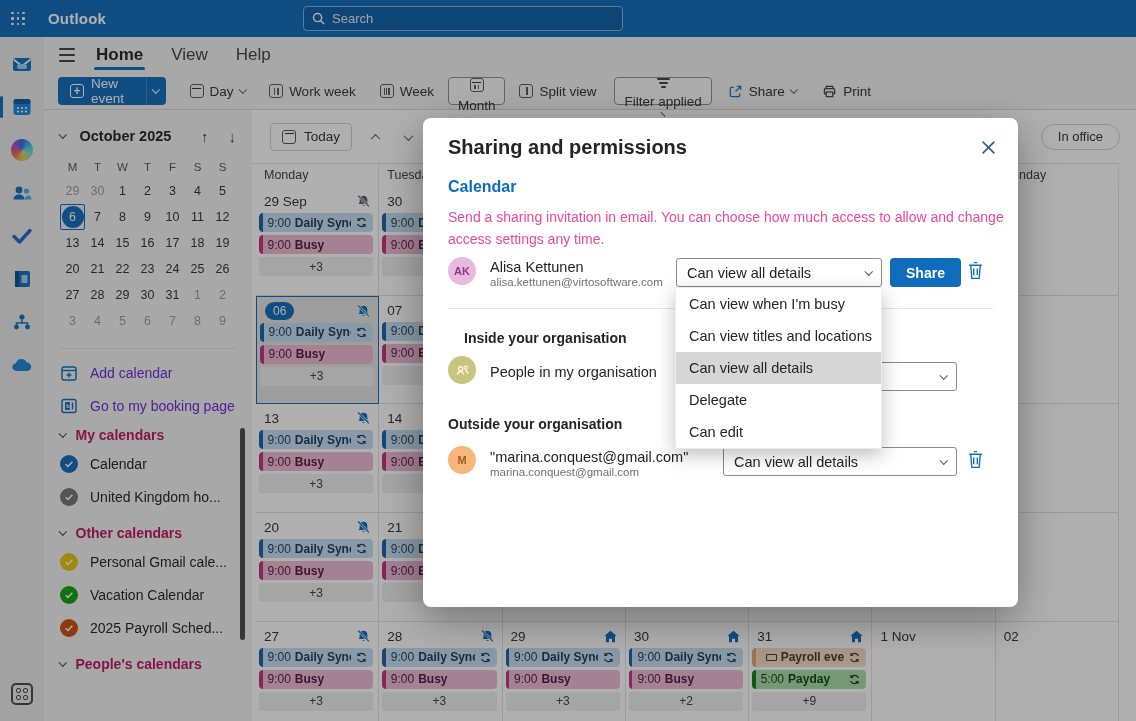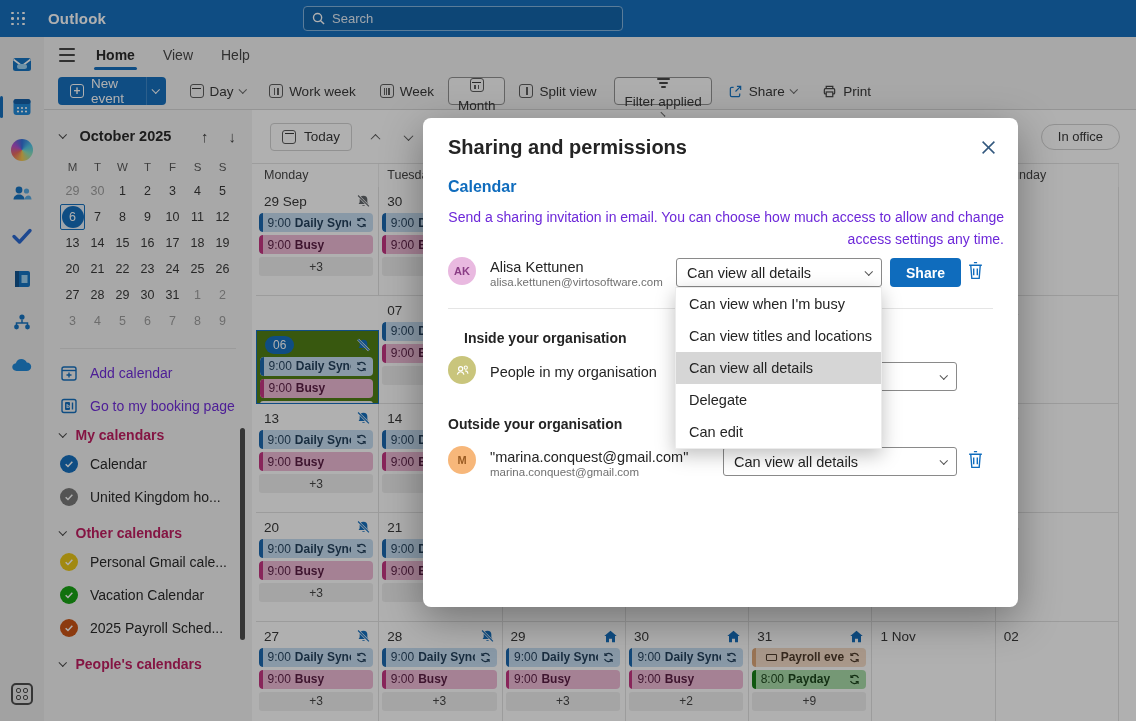--- a/index.html
+++ b/index.html
@@ -27,21 +27,21 @@
   .copilot { width:22px; height:22px; border-radius:50%; background:conic-gradient(#2f6fdd,#4bc3e8,#8ae0b7,#f6c649,#e8685a,#b44ccf,#2f6fdd); }
   .appgrid { width:22px; height:22px; border:2px solid #4a4a4a; border-radius:5px; display:grid; grid-template-columns:1fr 1fr; gap:2px; padding:3px; }
   .appgrid i { background:transparent; border:1.6px solid #4a4a4a; border-radius:2px; }
 
   .main-col { flex:1; display:flex; flex-direction:column; }
 
   
   .tabs-row { height:36px; background:#f4f4f4; display:flex; align-items:center; padding-left:8px; }
   .hamburger { width:30px; height:26px; display:flex; flex-direction:column; justify-content:center; gap:4px; padding:0 7px; cursor:pointer; }
   .hamburger i { height:1.8px; background:#424242; border-radius:1px; }
-  .tab { padding:12px 14px; font-size:14px; color:#424242; height:36px; display:flex; align-items:center; position:relative; cursor:pointer; }
+  .tab { padding:12px 14px; font-size:17px; color:#424242; height:36px; display:flex; align-items:center; position:relative; cursor:pointer; }
   .tab.active { font-weight:bold; color:#242424; }
   .tab.active::after { content:""; position:absolute; left:12px; right:12px; bottom:3px; height:3px; border-radius:2px; background:#0f6cbd; }
 
   .cmd-row { height:37px; background:#f4f4f4; border-bottom:1px solid #d6d6d6; display:flex; align-items:center; padding-left:14px; gap:4px; }
   .btn { display:flex; align-items:center; gap:6px; padding:0 9px; height:28px; border-radius:4px; color:#333; font-size:13.5px; cursor:pointer; border:1px solid transparent; white-space:nowrap; }
   .btn.outlined { border-color:#8f8f8f; background:#fbfbfb;flex-direction:column; }
   .split-btn { display:flex; height:28px; border-radius:4px; overflow:hidden; margin-right:10px; }
   .split-main { background:#0f6cbd; color:#fff; display:flex; align-items:center; gap:7px; padding:0 12px; font-size:13.5px; cursor:pointer; }
   .split-arrow { background:#0f6cbd; border-left:1px solid #3b87c9; width:26px; display:flex; align-items:center; justify-content:center; cursor:pointer; }
   .chev { width:7px; height:7px; border-right:1.6px solid currentColor; border-bottom:1.6px solid currentColor; transform:rotate(45deg) translate(-1px,-1px); display:inline-block; }
@@ -89,40 +89,40 @@
   .cal-toolbar { height:53px; display:flex; align-items:center; padding:0 16px 0 18px; gap:14px; }
   .today-btn { display:flex; align-items:center; gap:8px; border:1px solid #d1d1d1; border-radius:4px; height:28px; padding:0 11px; font-size:13.5px; color:#333; cursor:pointer; }
   .nav-chev { color:#555; cursor:pointer; padding:4px 6px; }
   .tb-spacer { flex:1; }
   .inoffice { border:1px solid #d1d1d1; border-radius:14px; height:26px; padding:0 16px; display:flex; align-items:center; font-size:13px; color:#333; cursor:pointer; }
   .day-head-row { height:24px; border-top:1px solid #e3e3e3; display:flex; padding-left:4px; margin-right:17px; }
   .day-head { width:123.3px; font-size:12.5px; color:#424242; padding:4px 0 0 8px; border-right:1px solid #ededed; overflow:hidden; white-space:nowrap; flex:none; }
   .grid { flex:1; display:flex; flex-direction:column; padding-left:4px; margin-right:17px; overflow:hidden; }
   .wk { display:flex; height:108.7px; flex:none; }
   .cell { width:123.3px; border-right:1px solid #e1e1e1; border-bottom:1px solid #e1e1e1; padding:3px 3px 0 2px; overflow:hidden; flex:none; cursor:pointer; }
-  .cell.sel { border:1.5px solid #0f6cbd; background:#4d7c0f;margin-top:34px; }
+  .cell.sel { border:1.5px solid #0f6cbd; background:#e5e5e5; }
   .cell-top { display:flex; align-items:center; justify-content:space-between; height:23px; padding:0 4px 0 6px; }
   .daynum { font-size:13.5px; color:#333; }
   .daynum.badge { background:#0f6cbd; color:#fff; font-size:12px; padding:2px 8px; border-radius:10px; }
   .cell-ico { width:15px; height:15px; }
   .ev { height:19px; border-radius:4px; display:flex; align-items:center; font-size:12px; margin:0 2px 3px 1px; padding-right:5px; overflow:hidden; white-space:nowrap; cursor:pointer; }
   .ev .acc { width:3.5px; align-self:stretch; border-radius:4px 0 0 4px; margin-right:5px; flex:none; }
   .ev b { font-weight:normal; margin-right:4px; }
   .ev .ttl { font-weight:bold; flex:1; overflow:hidden; }
   .ev svg { flex:none; margin-left:4px; }
   .more { height:19px; background:#efefef; border-radius:3px; margin:0 2px 3px 1px; display:flex; align-items:center; justify-content:center; font-size:12px; color:#424242; cursor:pointer; }
 
   
   .dim { position:absolute; inset:0; background:rgba(15,15,15,.33); z-index:40; pointer-events:none; }
   .dlg { position:absolute; left:423px; top:118px; width:595px; height:489px; background:#fff; border-radius:8px; box-shadow:0 12px 40px rgba(0,0,0,.35); z-index:60; }
   .dlg * { position:absolute; }
   .dlg-title { left:25px; top:18px; font-size:20px; font-weight:bold; color:#242424; }
   .dlg-close { left:552px; top:16px; width:26px; height:26px; display:flex; align-items:center; justify-content:center; cursor:pointer; color:#33587e; font-size:17px; }
   .dlg-section { left:25px; top:60px; font-size:16px; font-weight:bold; color:#0f6cbd; }
-  .dlg-desc { left:25px; top:88px; width:556px; font-size:14px; line-height:1.6; color:#6d28d9;text-align:right; }
+  .dlg-desc { left:25px; top:88px; width:556px; font-size:14px; line-height:1.6; color:#ec4899; }
   .avatar { width:28px; height:28px; border-radius:50%; display:flex; align-items:center; justify-content:center; font-size:11px; font-weight:bold; }
   .p-name { font-size:14.5px; color:#242424; white-space:nowrap; }
   .p-mail { font-size:11.5px; color:#707070; white-space:nowrap; }
   .combo { border:1px solid #8a8a8a; border-radius:3px; background:#fff; height:29px; display:flex; align-items:center; padding:0 10px; font-size:14.5px; color:#242424; cursor:pointer; }
   .combo .chev { margin-left:auto; color:#555; }
   .share-btn { left:467px; top:140px; width:71px; height:29px; background:#0f6cbd; color:#fff; border:none; border-radius:4px; font-size:14px; font-weight:bold; cursor:pointer; font-family:inherit; }
   .trash { width:17px; height:20px; color:#0f6cbd; cursor:pointer; }
   .dlg-hr { left:25px; top:190px; width:545px; height:1px; background:#e5e5e5; }
   .sub-head { font-size:14px; font-weight:bold; color:#242424; }
   .menu { left:252px; top:169px; width:207px; background:#fff; box-shadow:0 6px 18px rgba(0,0,0,.25); border:1px solid #ececec; z-index:10; position:absolute; }
@@ -940,21 +940,21 @@
                       <svg width="13" height="13" viewBox="0 0 16 16" fill="none" stroke="#4a3626" stroke-width="1.4">
                         <path d="M12.9 6.1A5.1 5.1 0 0 0 3.8 5.4"></path>
                         <path d="M3.1 9.9a5.1 5.1 0 0 0 9.1.7"></path>
                         <path d="M3.6 2.6v2.9h2.9"></path>
                         <path d="M12.4 13.4v-2.9H9.5"></path>
                       </svg>
                     </span>
                   </div>
                   <div class="ev" style="background: rgb(168, 220, 168); color: rgb(21, 63, 21);">
                     <span class="acc" style="background: rgb(18, 124, 18);"></span>
-                    <b>8:00</b>
+                    <b>5:00</b>
                     <span class="ttl">Payday</span>
                     <span style="display: flex;">
                       <svg width="13" height="13" viewBox="0 0 16 16" fill="none" stroke="#153f15" stroke-width="1.4">
                         <path d="M12.9 6.1A5.1 5.1 0 0 0 3.8 5.4"></path>
                         <path d="M3.1 9.9a5.1 5.1 0 0 0 9.1.7"></path>
                         <path d="M3.6 2.6v2.9h2.9"></path>
                         <path d="M12.4 13.4v-2.9H9.5"></path>
                       </svg>
                     </span>
                   </div>

